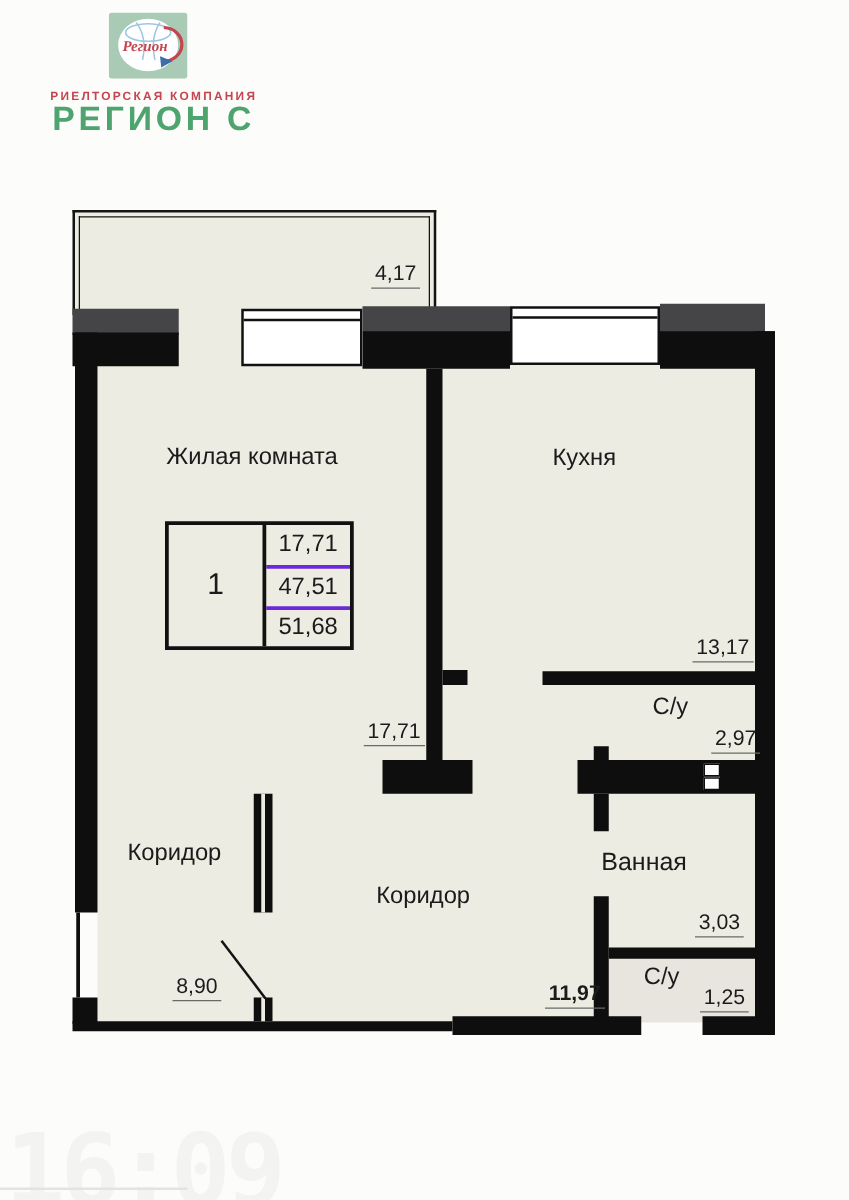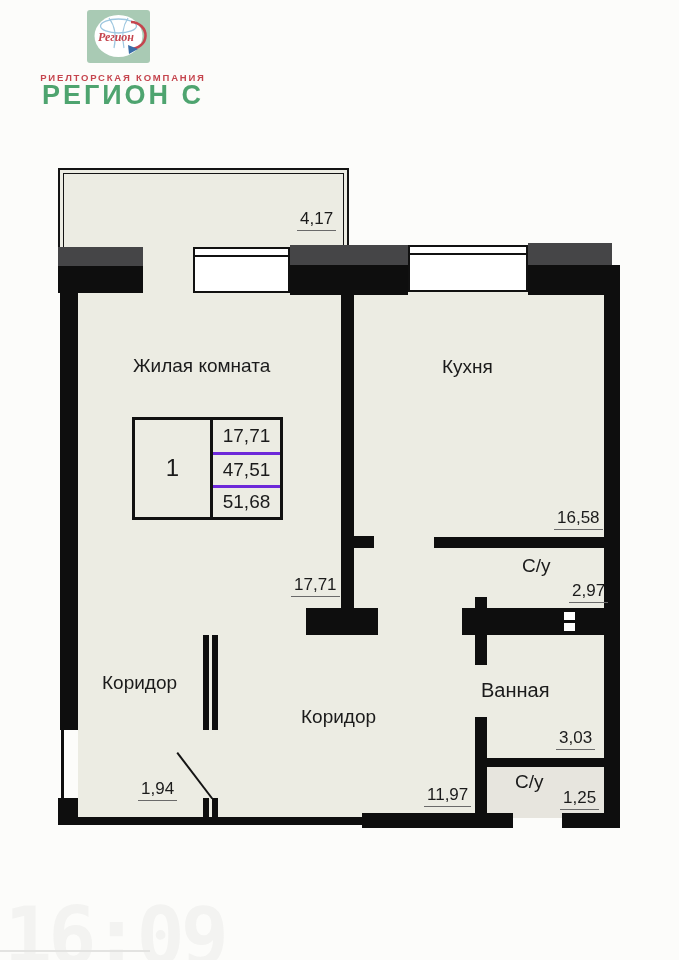--- a/index.html
+++ b/index.html
@@ -93,21 +93,21 @@
   .lbl-bathroom{left:481px;top:679px;font-size:20px;}
   .lbl-wc-upper{left:522px;top:555px;}
   .lbl-wc-lower{left:515px;top:771px;}
   .dim-balcony{left:297px;top:209px;}
   .dim-kitchen{left:554px;top:508px;}
   .dim-wc-upper{left:569px;top:581px;}
   .dim-living{left:291px;top:575px;}
   .dim-bathroom{left:556px;top:728px;}
   .dim-wc-lower{left:560px;top:788px;}
   .dim-corridor-left{left:138px;top:779px;}
-  .dim-corridor-main{left:424px;top:785px;}
+  .dim-corridor-main{left:436px;top:785px;font-weight:bold;}
 
   
   .info-table{
     left:132px;top:417px;width:151px;height:103px;
     border:3px solid #111;background:var(--room-fill,#ecece3);
     display:grid;grid-template-columns:78px 1fr;grid-template-rows:1fr 1fr 1fr;
     box-sizing:border-box;
   }
   .cell-rooms{
     grid-column:1;grid-row:1/4;border-right:3px solid #111;
@@ -197,26 +197,26 @@
 
   <div class="abs room-label lbl-living">Жилая комната</div>
   <div class="abs room-label lbl-kitchen">Кухня</div>
   <div class="abs room-label lbl-corridor-left">Коридор</div>
   <div class="abs room-label lbl-corridor-main">Коридор</div>
   <div class="abs room-label lbl-bathroom">Ванная</div>
   <div class="abs room-label lbl-wc-upper">С/у</div>
   <div class="abs room-label lbl-wc-lower">С/у</div>
 
   <div class="abs dim dim-balcony">4,17</div>
-  <div class="abs dim dim-kitchen">16,58</div>
+  <div class="abs dim dim-kitchen">13,17</div>
   <div class="abs dim dim-wc-upper">2,97</div>
   <div class="abs dim dim-living">17,71</div>
   <div class="abs dim dim-bathroom">3,03</div>
   <div class="abs dim dim-wc-lower">1,25</div>
-  <div class="abs dim dim-corridor-left">1,94</div>
+  <div class="abs dim dim-corridor-left">8,90</div>
   <div class="abs dim dim-corridor-main">11,97</div>
 
   <div class="abs info-table">
     <div class="cell-rooms">1</div>
     <div class="cell-val first">17,71</div>
     <div class="cell-val">47,51</div>
     <div class="cell-val">51,68</div>
   </div>
 
   <div class="abs watermark">16:09</div>

